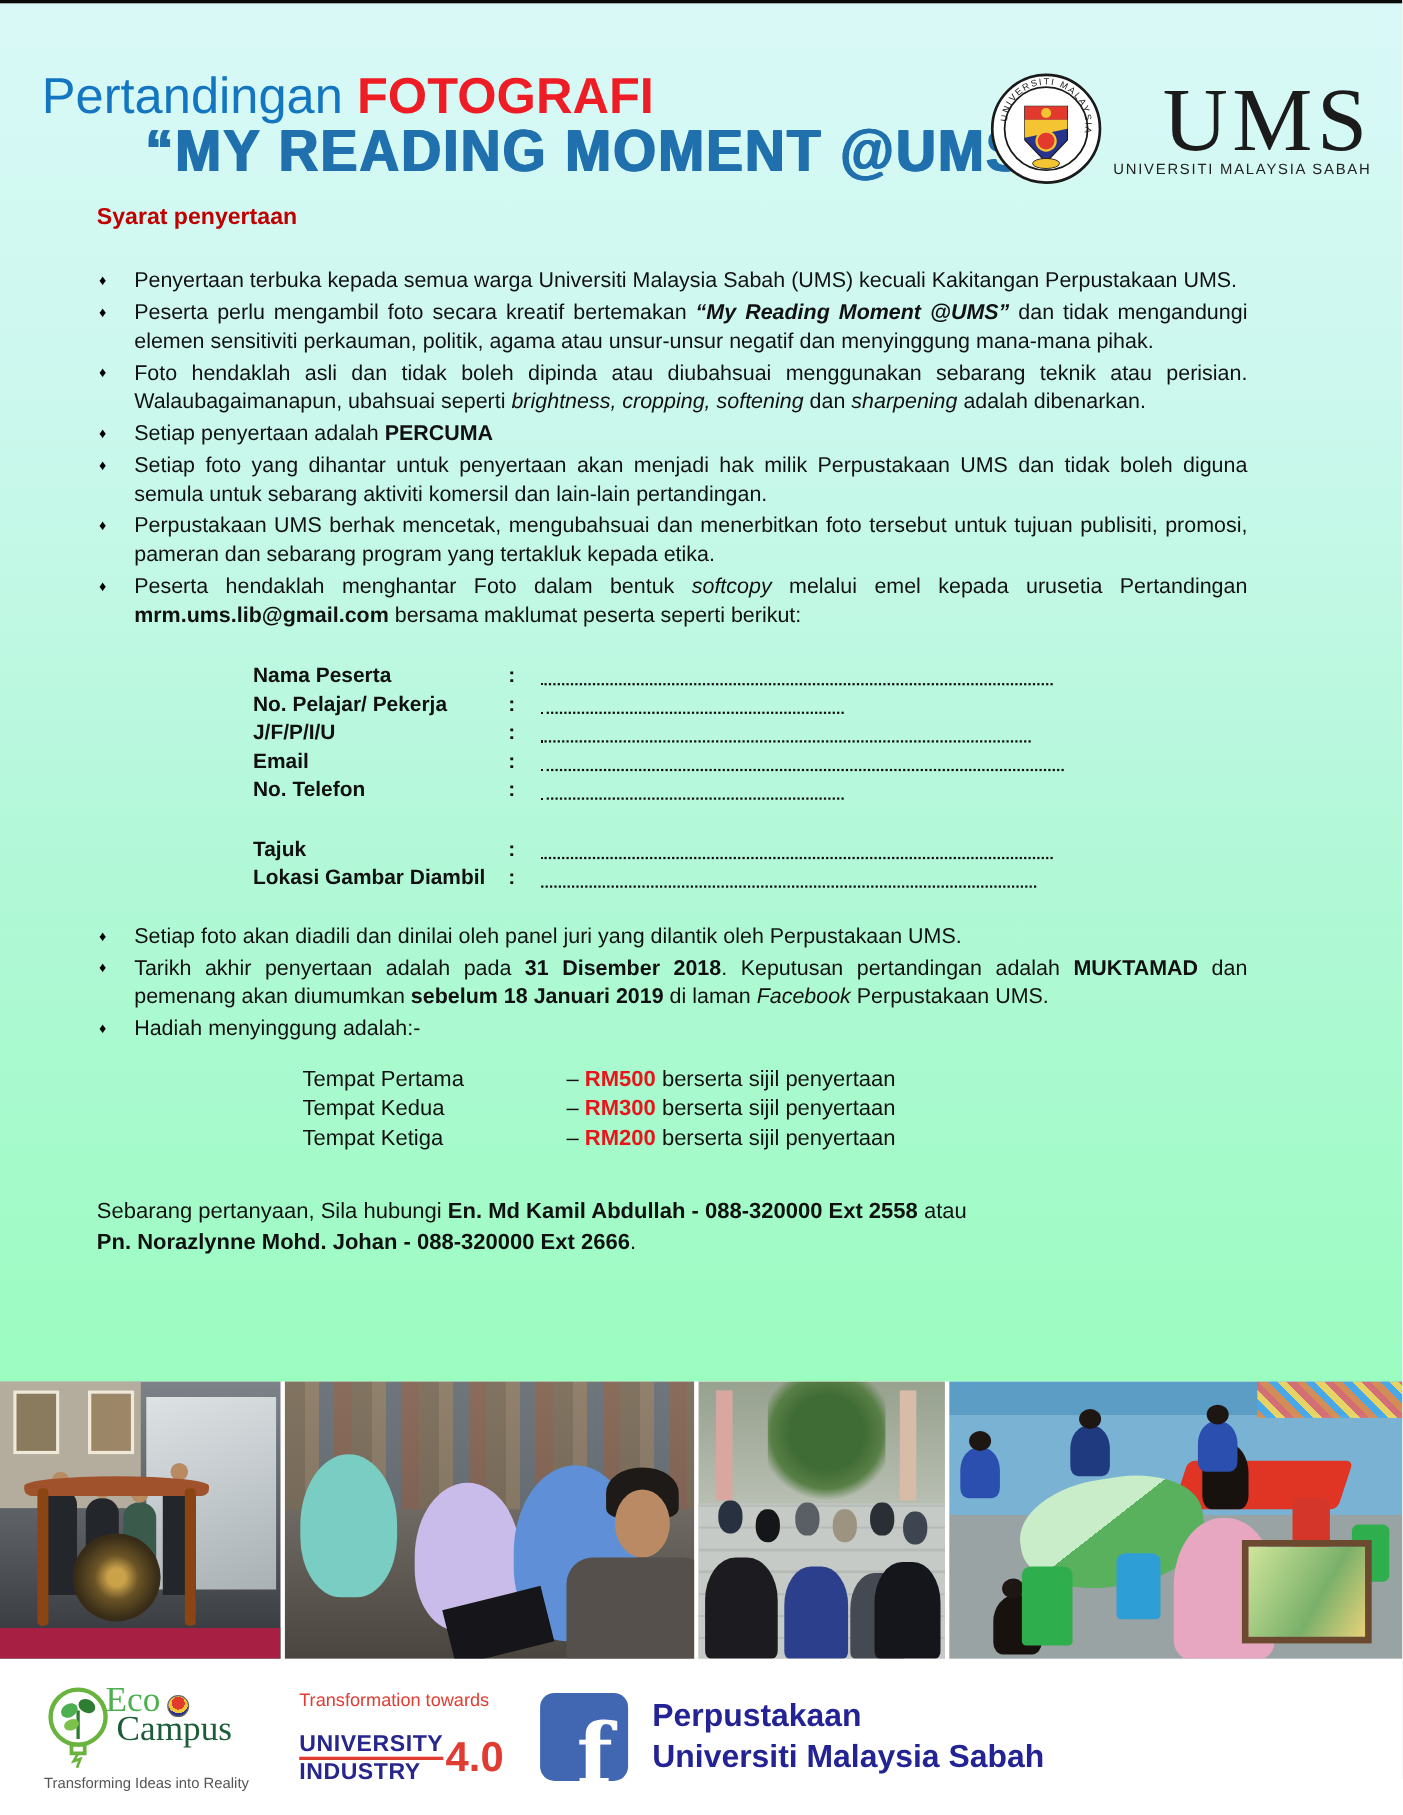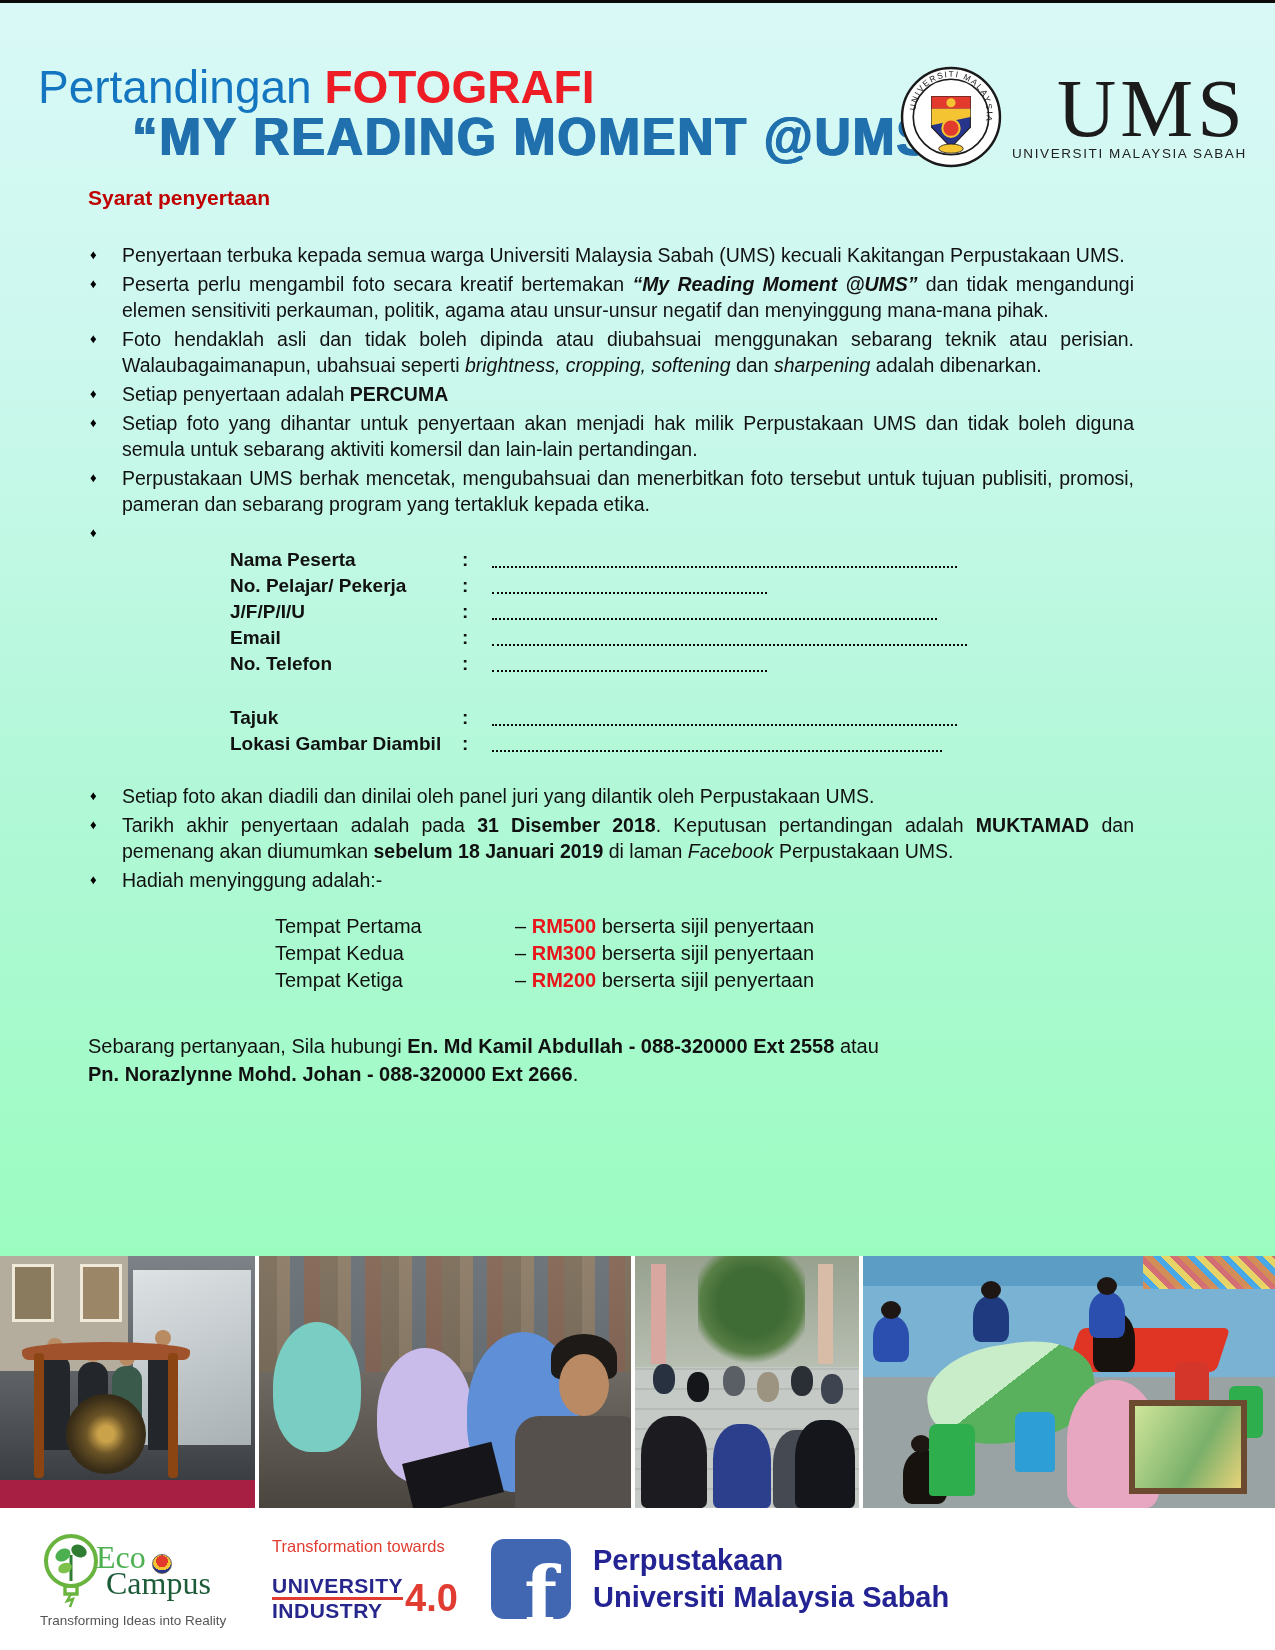--- a/index.html
+++ b/index.html
@@ -126,21 +126,21 @@
   .p4 .k4{right:150px;top:36px;background:#2b4fae;} .p4 .k5{left:40px;bottom:4px;width:44px;height:54px;background:#17120e;}
   .p4 .teach{right:116px;bottom:0;width:92px;height:128px;background:#e8a7c0;border-radius:48% 48% 14% 14%;}
   .p4 .paint{right:28px;bottom:14px;width:106px;height:82px;border:6px solid #6b4a2f;
     background:linear-gradient(120deg,#cfe69a,#7ab06a 60%,#e8d27a);}
   
   .footer{
     position:absolute;left:0;top:1508px;width:1275px;height:142px;background:#ffffff;
     display:flex;align-items:center;padding-left:40px;box-sizing:border-box;
   }
   .eco{display:flex;flex-direction:column;width:180px;}
-  .eco-top{display:flex;align-items:center;}
+  .eco-top{display:flex;align-items:flex-start;}
   .eco-text{font-family:"Liberation Serif",serif;line-height:26px;margin-left:-6px;}
   .eco-word1{font-size:32px;color:#4caf50;}
   .eco-word2{font-size:32px;color:#1d5c38;display:block;margin-left:10px;margin-top:-6px;}
   .eco-tagline{font-size:13.5px;color:#555;margin-top:4px;white-space:nowrap;}
   .mini-crest{width:18px;height:18px;border-radius:50%;display:inline-block;
     background:radial-gradient(circle at 50% 35%,#e23b2e 0 40%,#f4c433 40% 62%,#27348b 62% 100%);
     border:1.5px solid #666;vertical-align:middle;margin-left:6px;}
   .ui40{margin-left:52px;width:175px;}
   .ui40-top{color:#e03c31;font-size:16.5px;margin-bottom:2px;}
   .ui40-main{display:flex;align-items:center;margin-top:19px;}
@@ -194,21 +194,21 @@
   <div class="content">
     <h2 class="syarat">Syarat penyertaan</h2>
 
     <ul class="rules">
       <li><span class="blt">♦</span><span><span>Penyertaan terbuka kepada semua warga Universiti Malaysia Sabah (UMS) kecuali Kakitangan Perpustakaan UMS.</span></span></li>
       <li><span class="blt">♦</span><span><span>Peserta perlu mengambil foto secara kreatif bertemakan </span><span class="b i">“My Reading Moment @UMS”</span><span>  dan tidak mengandungi elemen sensitiviti perkauman, politik, agama atau unsur-unsur negatif dan menyinggung mana-mana pihak.</span></span></li>
       <li><span class="blt">♦</span><span><span>Foto hendaklah asli dan tidak boleh dipinda atau diubahsuai menggunakan sebarang teknik atau perisian. Walaubagaimanapun, ubahsuai seperti </span><span class="i">brightness, cropping, softening</span><span> dan </span><span class="i">sharpening</span><span> adalah dibenarkan.</span></span></li>
       <li><span class="blt">♦</span><span><span>Setiap penyertaan adalah </span><span class="b">PERCUMA</span></span></li>
       <li><span class="blt">♦</span><span><span>Setiap foto yang dihantar untuk penyertaan akan menjadi hak milik Perpustakaan UMS dan tidak boleh diguna semula untuk sebarang aktiviti komersil dan lain-lain pertandingan.</span></span></li>
       <li><span class="blt">♦</span><span><span>Perpustakaan UMS berhak mencetak, mengubahsuai dan menerbitkan foto tersebut  untuk tujuan publisiti, promosi, pameran dan sebarang program yang tertakluk kepada etika.</span></span></li>
-      <li><span class="blt">♦</span></li>
+      <li><span class="blt">♦</span><span><span>Peserta hendaklah menghantar Foto dalam bentuk </span><span class="i">softcopy</span><span>  melalui emel kepada urusetia Pertandingan </span><span class="b">mrm.ums.lib@gmail.com</span><span> bersama maklumat peserta seperti berikut:</span></span></li>
     </ul>
 
     <div class="formblock">
       <div class="frows">
         <div class="frow">
           <span class="flabel">Nama Peserta</span>
           <span class="fcolon">:</span>
           <span class="dots w465"></span>
         </div>
         <div class="frow">

